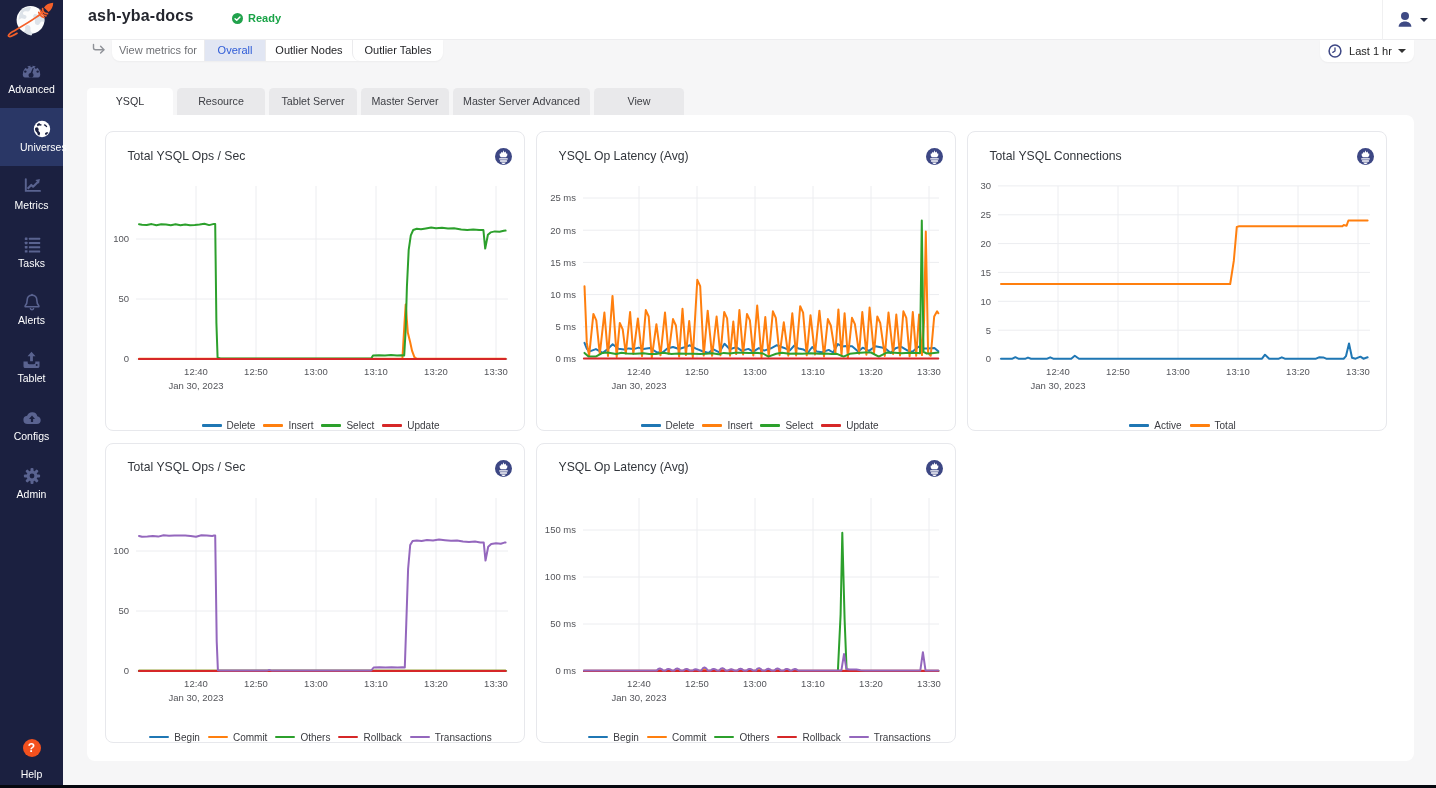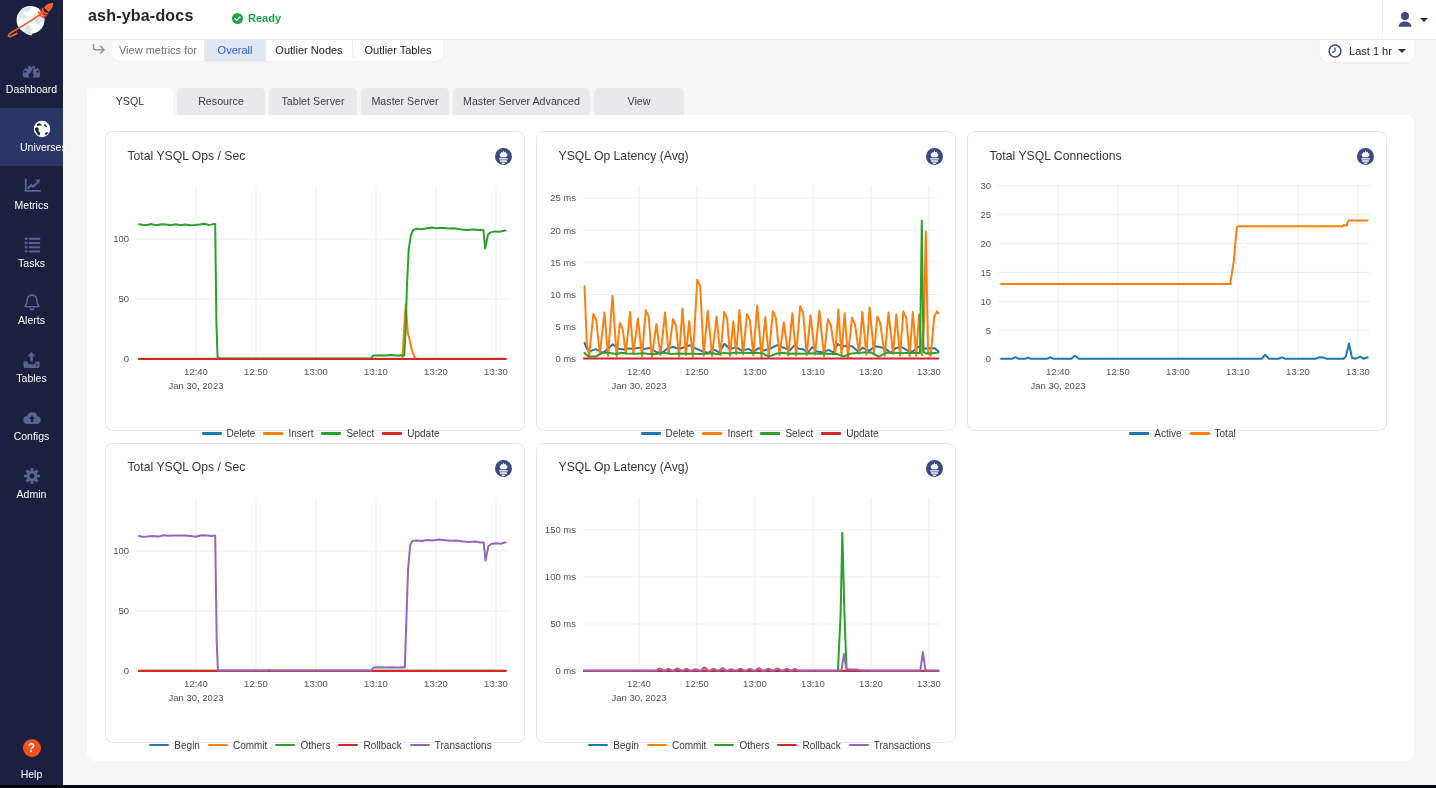--- a/index.html
+++ b/index.html
@@ -28,21 +28,21 @@
 #timesel { position:absolute; left:1320px; top:40px; width:94px; height:22px; background:#fff; border-radius:0 0 8px 8px; display:flex; align-items:center; justify-content:center; font-size:11px; color:#222; z-index:3; box-shadow:0 1px 2px rgba(0,0,0,0.04); }
 #tcaret { width:0; height:0; border-left:4px solid transparent; border-right:4px solid transparent; border-top:4.5px solid #333; margin-left:6px; }
 #tabs { position:absolute; left:87px; top:88px; height:27px; display:flex; z-index:2; }
 .tab { height:27px; line-height:27px; text-align:center; font-size:10.7px; color:#3f4046; background:#e9e9eb; border-radius:4.5px 4.5px 0 0; margin-right:4px; white-space:nowrap; }
 .tab.on { background:#fff; color:#33343a; height:36px; }
 #panel { position:absolute; left:86.5px; top:115px; width:1327.5px; height:646px; background:#fff; border-radius:8px; z-index:1; }
 .card { position:absolute; width:420px; height:300px; border:1px solid #e7e8ec; border-radius:8px; background:#fff; }
 .ctitle { position:absolute; left:22px; top:16.5px; font-size:12.2px; color:#32363c; }
 .prom { position:absolute; right:12px; top:16px; }
 .legend { position:absolute; right:0; top:284px; display:flex; justify-content:center; align-items:center; font-size:10px; color:#3a3b40; }
-.li { display:flex; align-items:center; margin:12px 4px; }
+.li { display:flex; align-items:center; margin:4px 4px; }
 .sw { display:inline-block; width:20px; height:2.2px; border-radius:1px; margin-right:5px; }
 </style></head>
 <body>
 <div id="header">
   <div id="title">ash-yba-docs</div>
   <div id="ready"><svg width="11" height="11" viewBox="0 0 13 13" style="margin-right:5px">
 <circle cx="6.5" cy="6.5" r="6.5" fill="#21a24c"></circle>
 <path d="M3.6 6.7l2 2 3.8-4" fill="none" stroke="#fff" stroke-width="1.7" stroke-linecap="round" stroke-linejoin="round"></path>
 </svg>Ready</div>
   <div id="hsep"></div>
@@ -316,21 +316,21 @@
 <div class="nav" style="top:50px">
       <div class="nico"><svg width="19" height="17" viewBox="0 0 19 17">
 <path fill="#5a6390" d="M0.9 13.6 A8.7 8.7 0 1 1 18.1 13.6 Q 17.8 15.6 16.1 15.6 L 2.9 15.6 Q 1.2 15.6 0.9 13.6 Z"></path>
 <circle cx="9.5" cy="4.1" r="1.2" fill="#1b2040"></circle>
 <circle cx="5.1" cy="5.6" r="1.2" fill="#1b2040"></circle>
 <circle cx="13.9" cy="5.6" r="1.2" fill="#1b2040"></circle>
 <circle cx="3.3" cy="9.6" r="1.2" fill="#1b2040"></circle>
 <circle cx="15.7" cy="9.6" r="1.2" fill="#1b2040"></circle>
 <path fill="#1b2040" d="M10.8 5.9l-2.1 4.8a2.5 2.5 0 1 0 1.75.4l1.35-5z"></path>
 </svg></div>
-      <div class="nlab">Dashboard</div>
+      <div class="nlab">Advanced</div>
     </div>
 <div class="nav active" style="top:108px">
       <div class="nico"><svg width="18" height="18" viewBox="0 0 18 18">
 <circle cx="9" cy="9" r="8.2" fill="#fff"></circle>
 <path fill="#1b2040" d="M6.2 3.1c-.9.3-1.9 1-2.4 1.7.5.6.4 1.3 1 1.4.9.2.6-.9 1.6-.6 1 .4 2.5-.2 2.3-.8-.2-.7-1-.3-1.5-.8-.5-.4-.5-.7-1-.9zM11.6 4.3c-.7.1-1.1 1-.4 1.3.7.4 1.3.6 1.6 1.2.4.6 1.4.4 1.5-.3-.6-1-1.6-1.8-2.7-2.2zM4.2 7.2c-.7 0-1.5.4-2 .9-.2.5-.2 1.6 0 2.2.3.9.9 1.7 1.6 2.3.6.5.6 1.3.9 1.9.4.5 1 .9 1.7 1.1.4-.9.9-1.8.6-2.8-.2-.9-1.3-1.1-1.5-2-.1-.7.5-1.5 0-2.1-.3-.5-.7-1.3-1.3-1.5zM13.1 12.4c-.8.2-1.4 1.1-1 1.9.2.4.8.8 1.3.5.8-.6 1.5-1.4 1.9-2.3-.6-.2-1.5-.4-2.2-.1z"></path>
 </svg></div>
       <div class="nlab">Universes</div>
     </div>
 <div class="nav" style="top:166px">
       <div class="nico"><svg width="18" height="18" viewBox="0 0 18 18">
@@ -364,21 +364,21 @@
       <div class="nlab">Alerts</div>
     </div>
 <div class="nav" style="top:339px">
       <div class="nico"><svg width="19" height="18" viewBox="0 0 19 18">
 <g fill="#5a6390">
 <path d="M9.5 0.8l4 4.4h-2.6v5h-2.8v-5H5.5z"></path>
 <path d="M1.5 10.6h4.2v1.2c0 .8.6 1.4 1.4 1.4h4.8c.8 0 1.4-.6 1.4-1.4v-1.2h4.2v4.6c0 1-.8 1.8-1.8 1.8H3.3c-1 0-1.8-.8-1.8-1.8z"></path>
 </g>
 <circle cx="14.7" cy="14" r="1" fill="#1b2040"></circle>
 </svg></div>
-      <div class="nlab">Tables</div>
+      <div class="nlab">Tablet</div>
     </div>
 <div class="nav" style="top:397px">
       <div class="nico"><svg width="20" height="18" viewBox="0 0 20 18">
 <path fill="#5a6390" d="M10 3.2c-2.3 0-4.3 1.5-4.9 3.6A4.1 4.1 0 0 0 1.4 11a4.1 4.1 0 0 0 4.1 4h9.3a3.9 3.9 0 0 0 3.9-3.9c0-2-1.5-3.6-3.4-3.9A5.1 5.1 0 0 0 10 3.2z"></path>
 <path fill="#1b2040" d="M10 6.6l3 3.3h-1.9v3.2H8.9V9.9H7z"></path>
 </svg></div>
       <div class="nlab">Configs</div>
     </div>
 <div class="nav" style="top:455px">
       <div class="nico"><svg width="18" height="18" viewBox="0 0 18 18">

